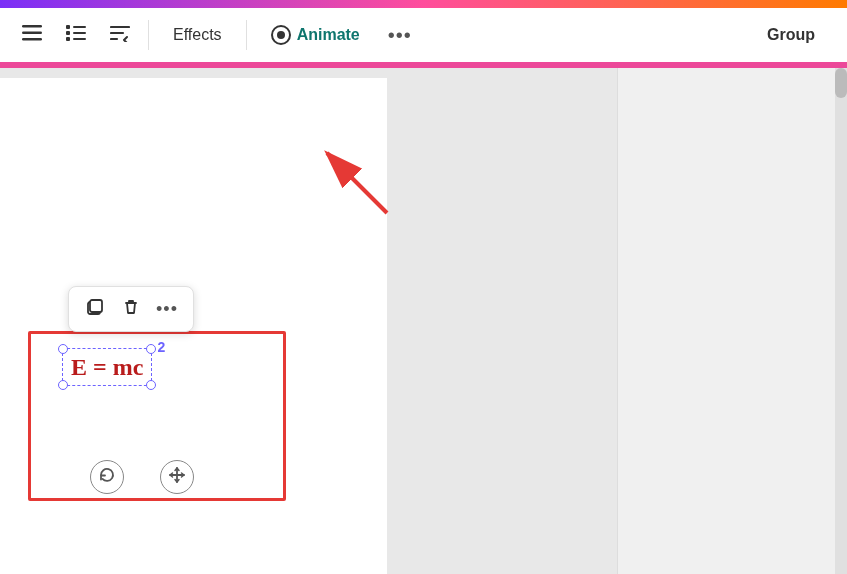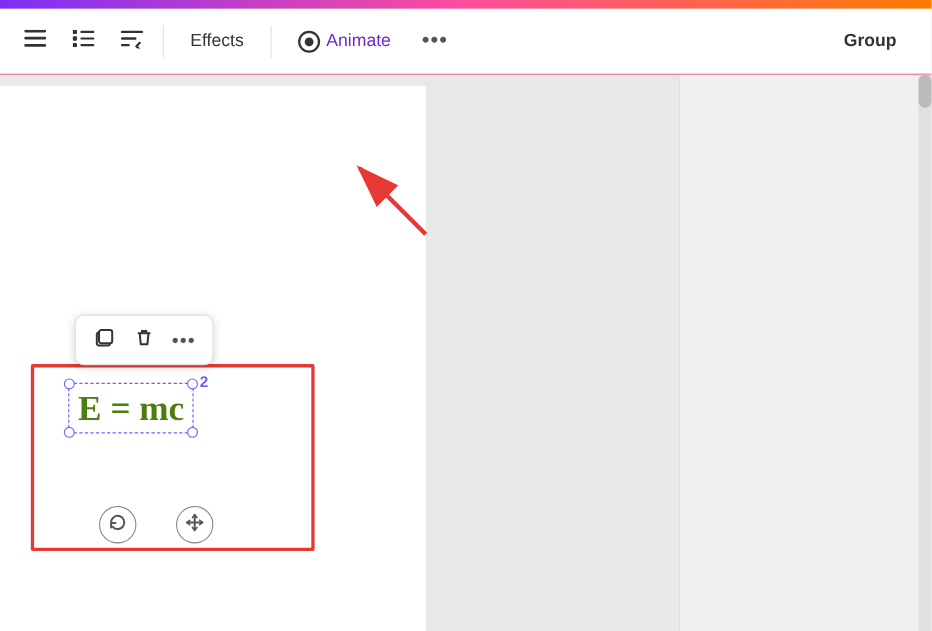--- a/index.html
+++ b/index.html
@@ -17,21 +17,21 @@
       height: 8px;
       background: linear-gradient(to right, #7B2FF7, #FF4D9C, #FF7B00);
     }
 
     
     .toolbar {
       display: flex;
       align-items: center;
       height: 60px;
       background: #ffffff;
-      border-bottom: 1px solid #ec4899;
+      border-bottom: 6px solid #ec4899;
       padding: 0 12px;
       gap: 4px;
     }
 
     .toolbar-icon-btn {
       display: flex;
       align-items: center;
       justify-content: center;
       width: 40px;
       height: 40px;
@@ -69,22 +69,22 @@
       display: flex;
       align-items: center;
       gap: 6px;
       height: 40px;
       padding: 0 16px;
       border-radius: 6px;
       border: none;
       background: transparent;
       cursor: pointer;
       font-size: 16px;
-      font-weight: 400;
-      color: #6d28d9;
+      font-weight: 700;
+      color: #0f766e;
       justify-content: space-between;
     }
 
     .animate-circle-icon {
       width: 20px;
       height: 20px;
       border-radius: 50%;
       border: 2px solid #333;
       display: flex;
       align-items: center;
@@ -205,23 +205,23 @@
       border-radius: 50%;
       background: white;
       border: 1.5px solid #6C63FF;
     }
     .handle.tl { top: -5px; left: -5px; }
     .handle.tr { top: -5px; right: -5px; }
     .handle.bl { bottom: -5px; left: -5px; }
     .handle.br { bottom: -5px; right: -5px; }
 
     .text-formula {
-      font-size: 32px;
+      font-size: 24px;
       font-weight: 700;
-      color: #4d7c0f;
+      color: #b91c1c;
       line-height: 1;
       font-family: serif;
     }
 
     
     .sup-badge {
       position: absolute;
       top: -10px;
       right: -14px;
       font-size: 14px;

